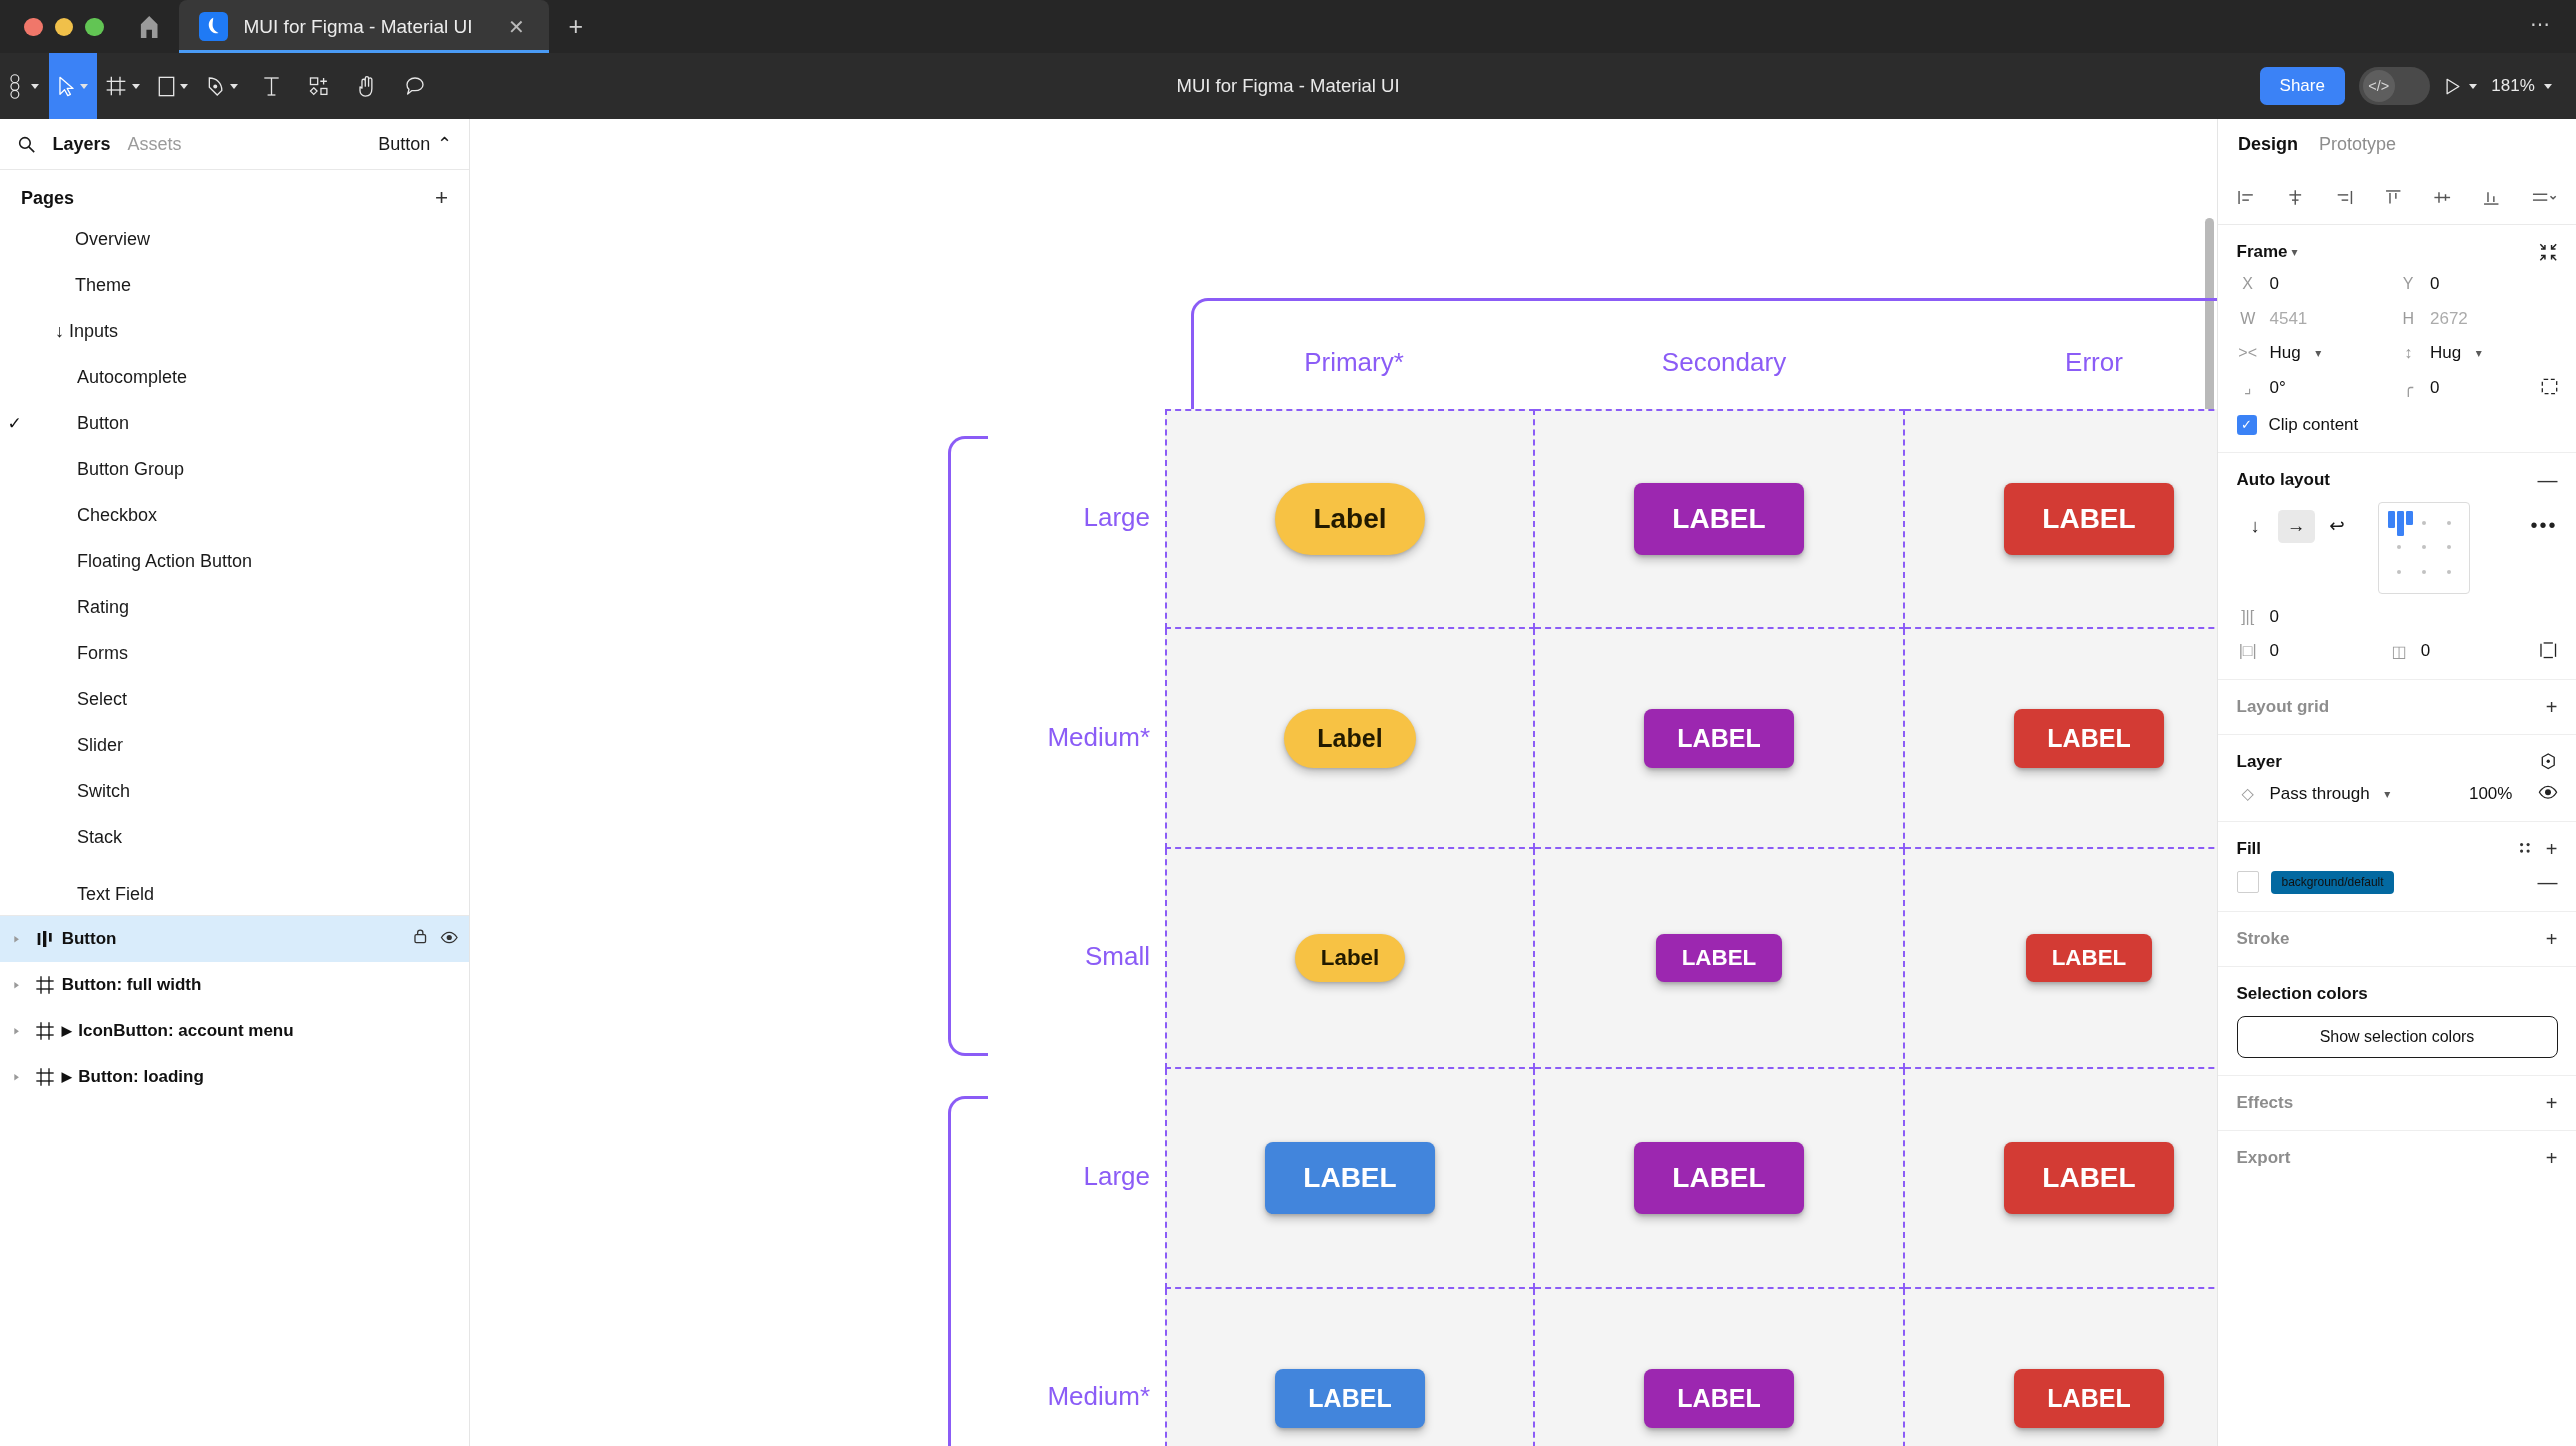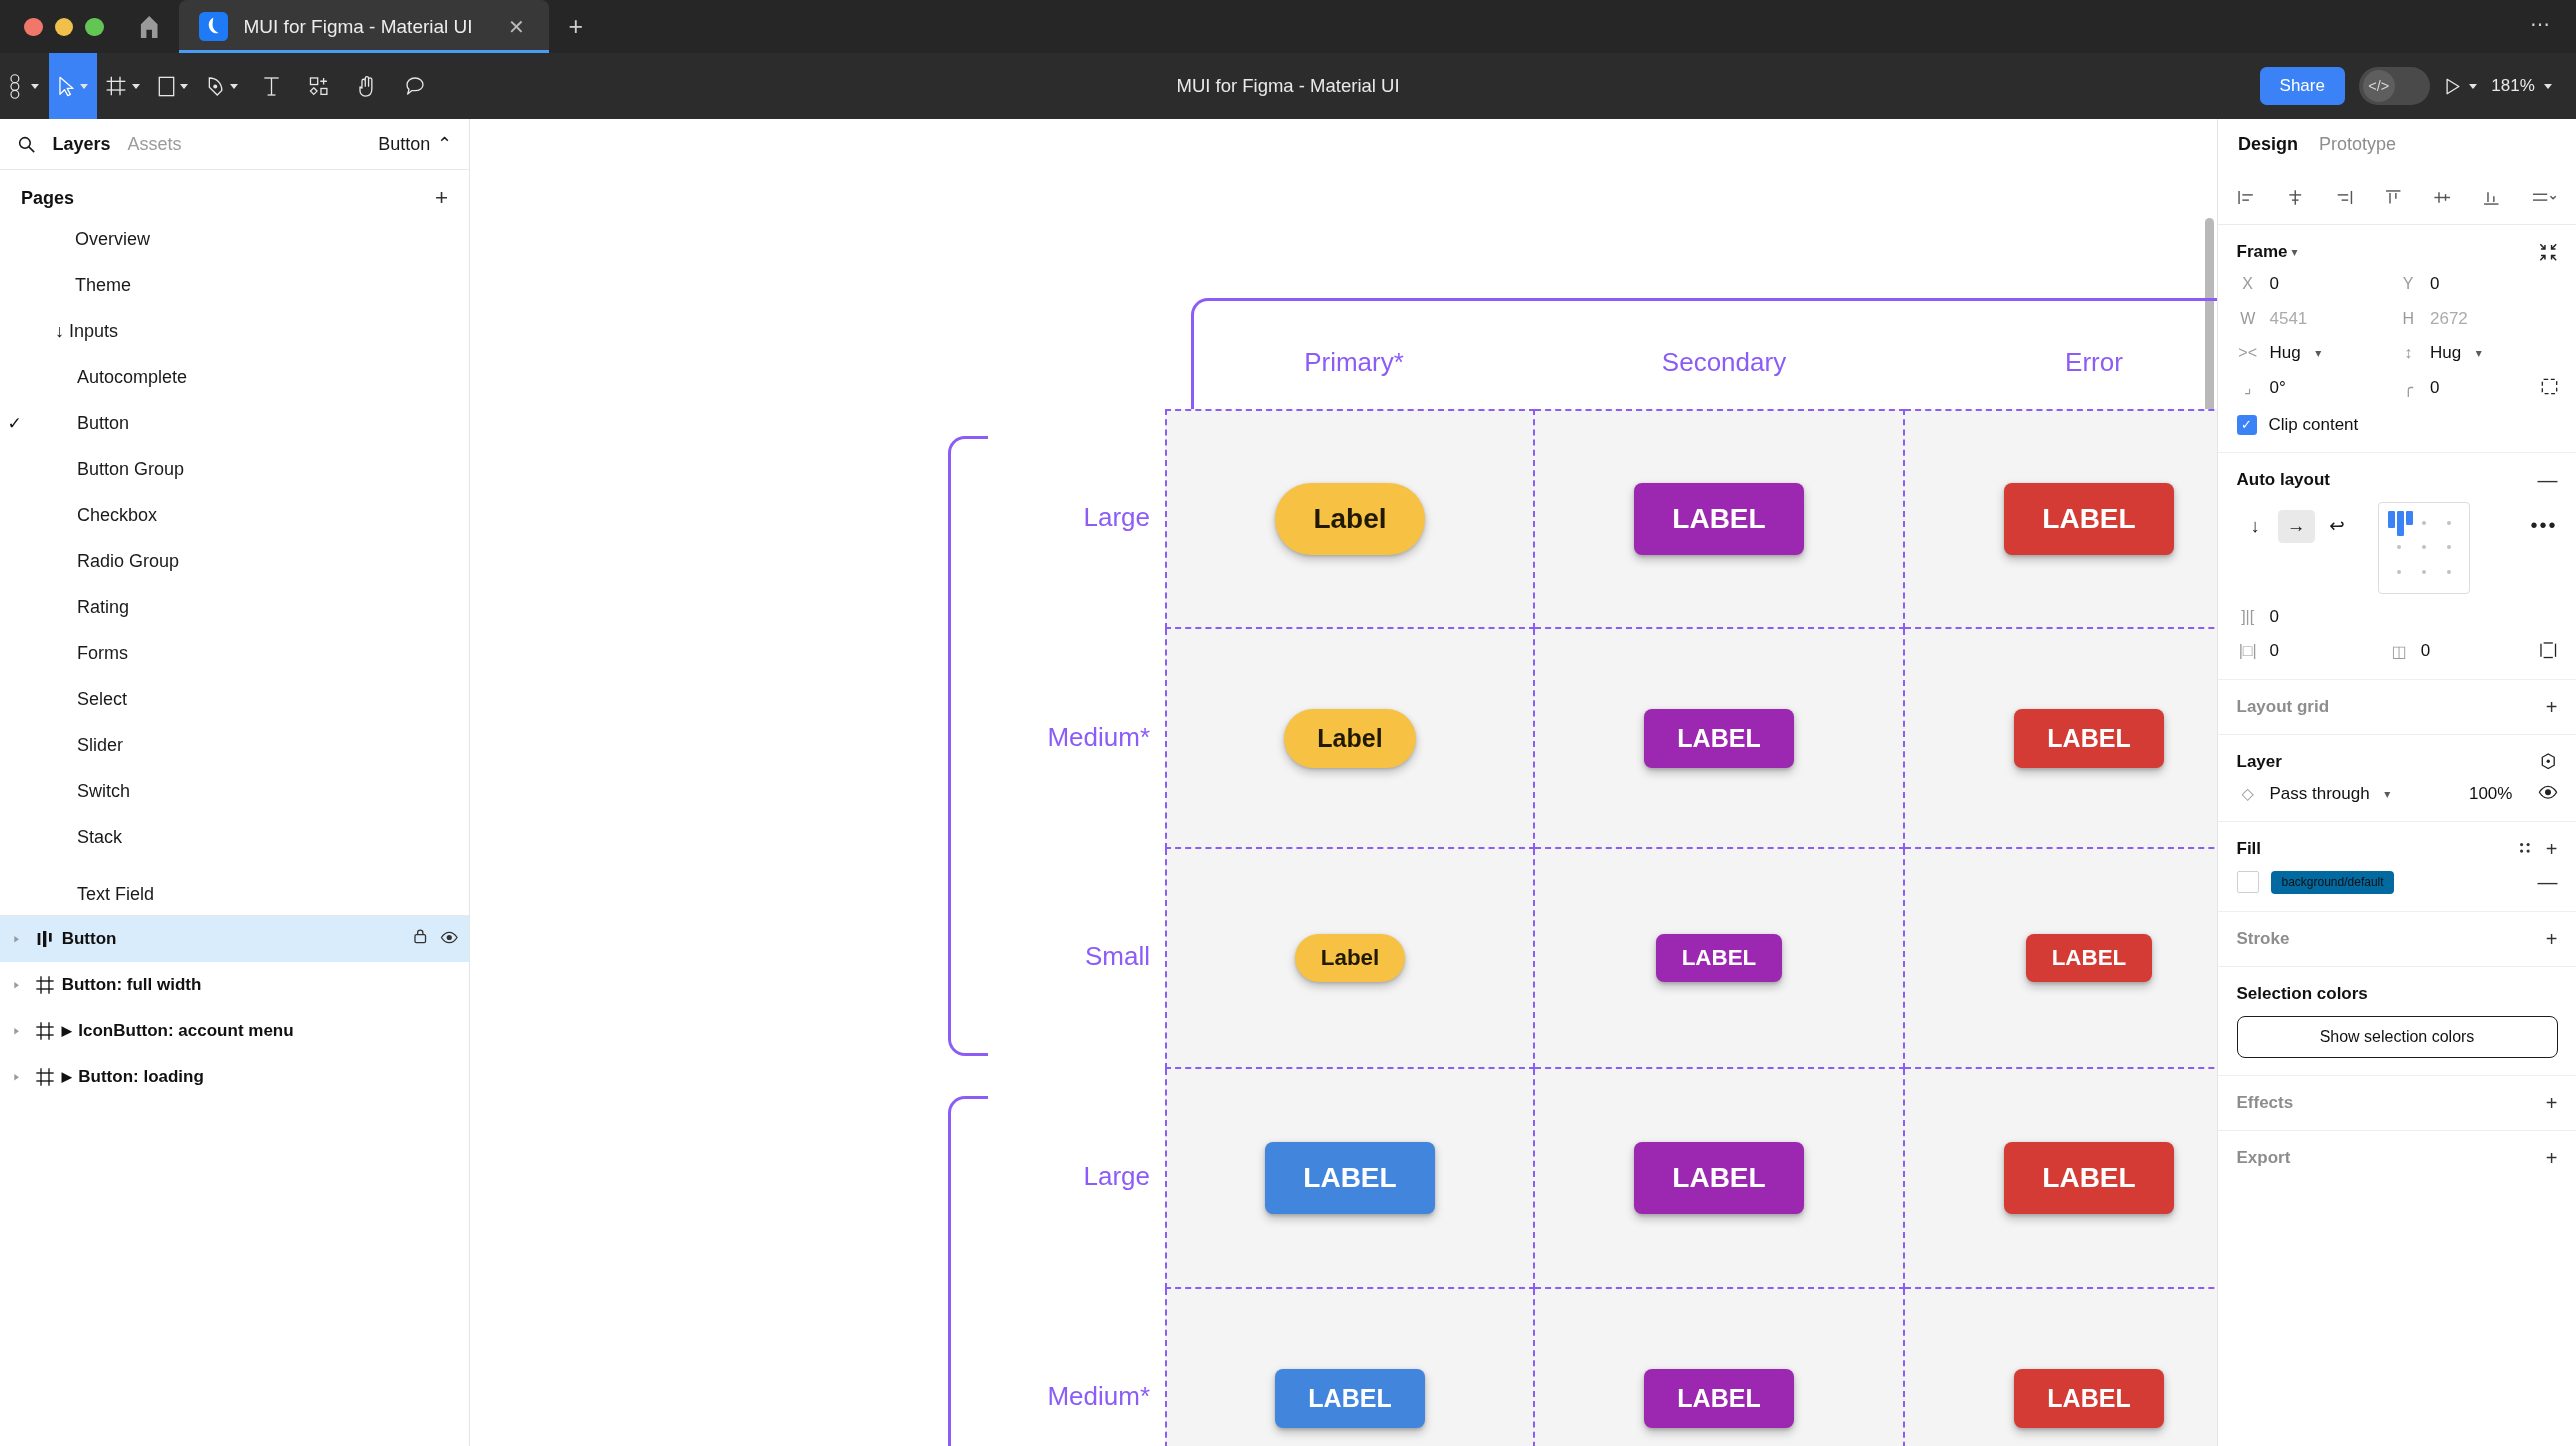--- a/index.html
+++ b/index.html
@@ -333,21 +333,21 @@
         <div class="page-row">
           <span class="page-check"></span>
           <span class="pl" style="padding-left: 48px;">Button Group</span>
         </div>
         <div class="page-row">
           <span class="page-check"></span>
           <span class="pl" style="padding-left: 48px;">Checkbox</span>
         </div>
         <div class="page-row">
           <span class="page-check"></span>
-          <span class="pl" style="padding-left: 48px;">Radio Group</span>
+          <span class="pl" style="padding-left: 48px;">Floating Action Button</span>
         </div>
         <div class="page-row">
           <span class="page-check"></span>
           <span class="pl" style="padding-left: 48px;">Rating</span>
         </div>
         <div class="page-row">
           <span class="page-check"></span>
           <span class="pl" style="padding-left: 48px;">Forms</span>
         </div>
         <div class="page-row">

